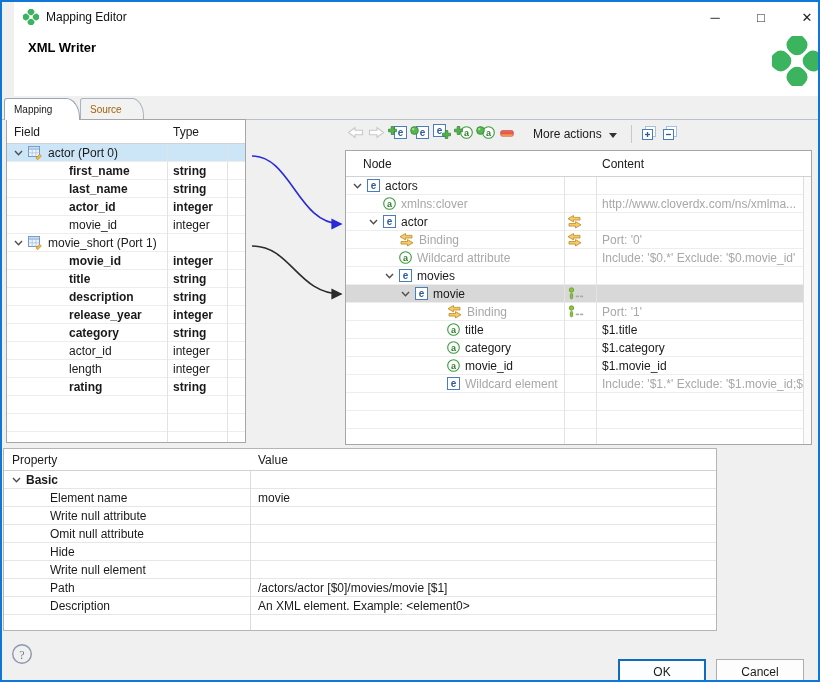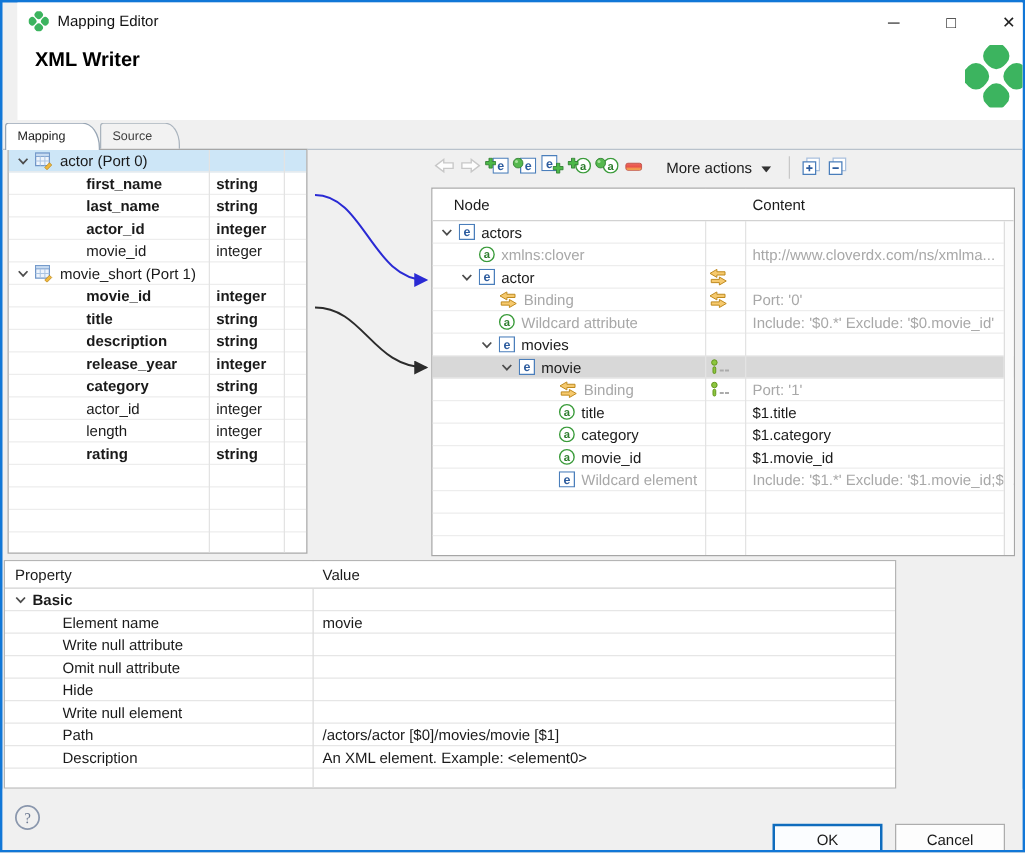--- a/index.html
+++ b/index.html
@@ -9,32 +9,32 @@
             border:2px solid #1177d7; overflow:hidden; }
 
   
   .top-block { position:absolute; left:12px; top:0; width:816px; height:94px; background:#fff; }
   .titlebar { position:absolute; left:0; top:0; width:816px; height:30px; background:#fff; }
   .app-icon { position:absolute; left:9px; top:7px; width:16px; height:16px; }
   .title-text { position:absolute; left:32px; top:8px; font-size:12px; color:#111; }
   .win-controls { position:absolute; right:0; top:0; height:30px; display:flex; }
   .win-controls .wc { width:46px; height:30px; display:flex; align-items:center; justify-content:center;
                       font-size:13px; color:#222; cursor:default; }
-  .hdr-title { position:absolute; left:14px; top:38px; font-size:16px; font-weight:bold; color:#000; }
+  .hdr-title { position:absolute; left:14px; top:38px; font-size:13px; font-weight:bold; color:#000; }
   .brand-logo { position:absolute; left:758px; top:34px; width:50px; height:50px; }
 
   
   .tabbar { position:absolute; left:0; top:94px; width:816px; height:24px; background:#f0f0f0;
             border-bottom:1px solid #b9c2cc; }
   .tab { position:absolute; top:2px; height:22px; padding:0 14px 0 9px; display:flex; align-items:center;
          font-size:10px; }
   .tab.active { left:2px; background:#fff; border:1px solid #97a5b4; border-bottom:none;
                 border-top-left-radius:3px; border-top-right-radius:14px 20px; z-index:2; width:76px; }
   .tab.inactive { left:78px; background:#f2f2f2; border:1px solid #aab4be; border-bottom:none;
-                  border-top-left-radius:3px; border-top-right-radius:12px 18px; color:#404040; width:64px; }
+                  border-top-left-radius:3px; border-top-right-radius:12px 18px; color:#a16207; width:64px; }
 
   
   .panel { position:absolute; background:#fff; border:1px solid #a6a6a6; overflow:hidden; }
   #field-panel { left:4px; top:117px; width:240px; height:324px; }
   #node-panel  { left:343px; top:148px; width:467px; height:295px; }
   #prop-panel  { left:1px; top:446px; width:714px; height:183px; border-color:#b5b5b5; }
 
   .tree-header { display:flex; height:24px; border-bottom:1px solid #d2d2d2; align-items:center;
                  background:#fff; position:relative; z-index:1; }
   #node-panel .tree-header { height:26px; }
@@ -127,20 +127,24 @@
   <div class="tabbar">
     <div class="tab active">
       <span>Mapping</span>
     </div>
     <div class="tab inactive">
       <span>Source</span>
     </div>
   </div>
 
   <div class="panel" id="field-panel">
+    <div class="tree-header">
+      <div class="cell field-cell">Field</div>
+      <div class="cell type-cell">Type</div>
+    </div>
     <div>
         <div class="ft-row sel-blue">
           <div class="cell field-cell">
             <span class="chev">
               <svg width="9" height="6" viewBox="0 0 9 6">
                 <polyline points="1,1 4.5,4.7 8,1" fill="none" stroke="#4d4d4d" stroke-width="1.4"></polyline>
               </svg>
             </span>
             <span class="icn">
               <svg width="15" height="15" viewBox="0 0 15 15">

